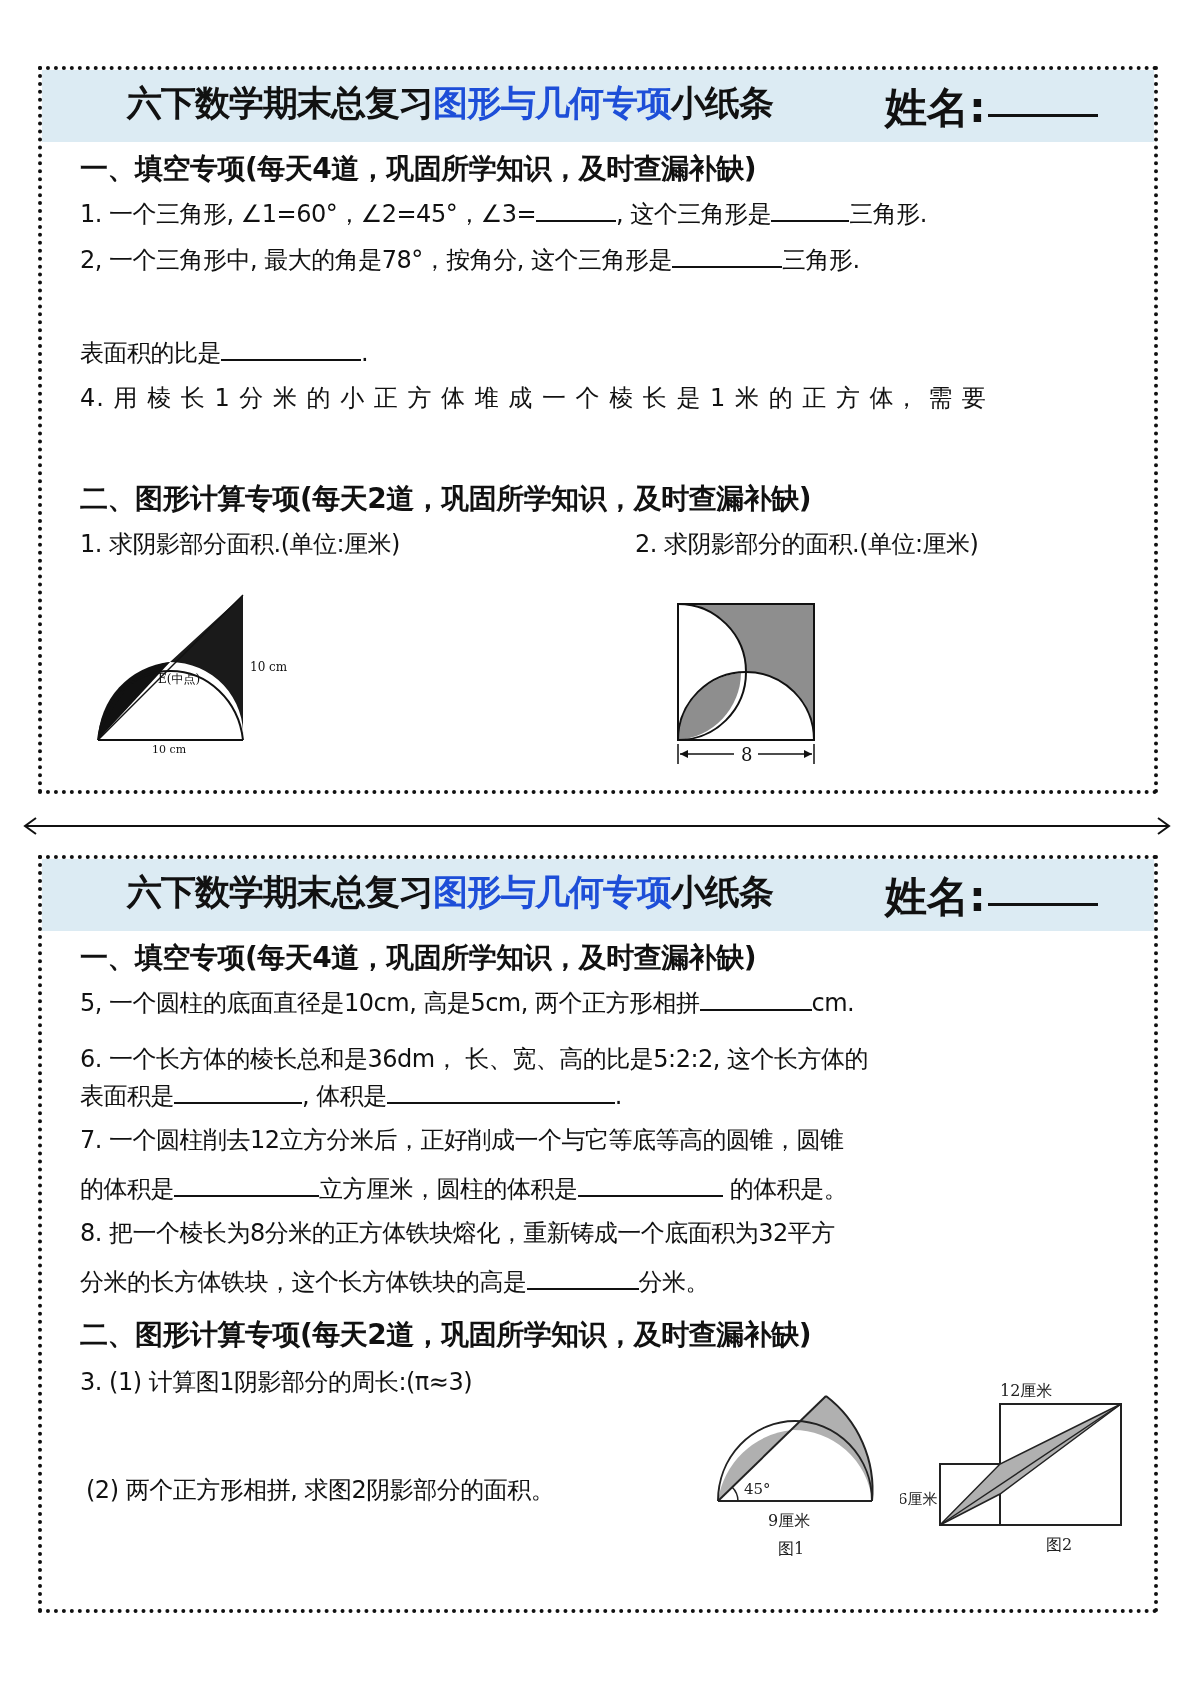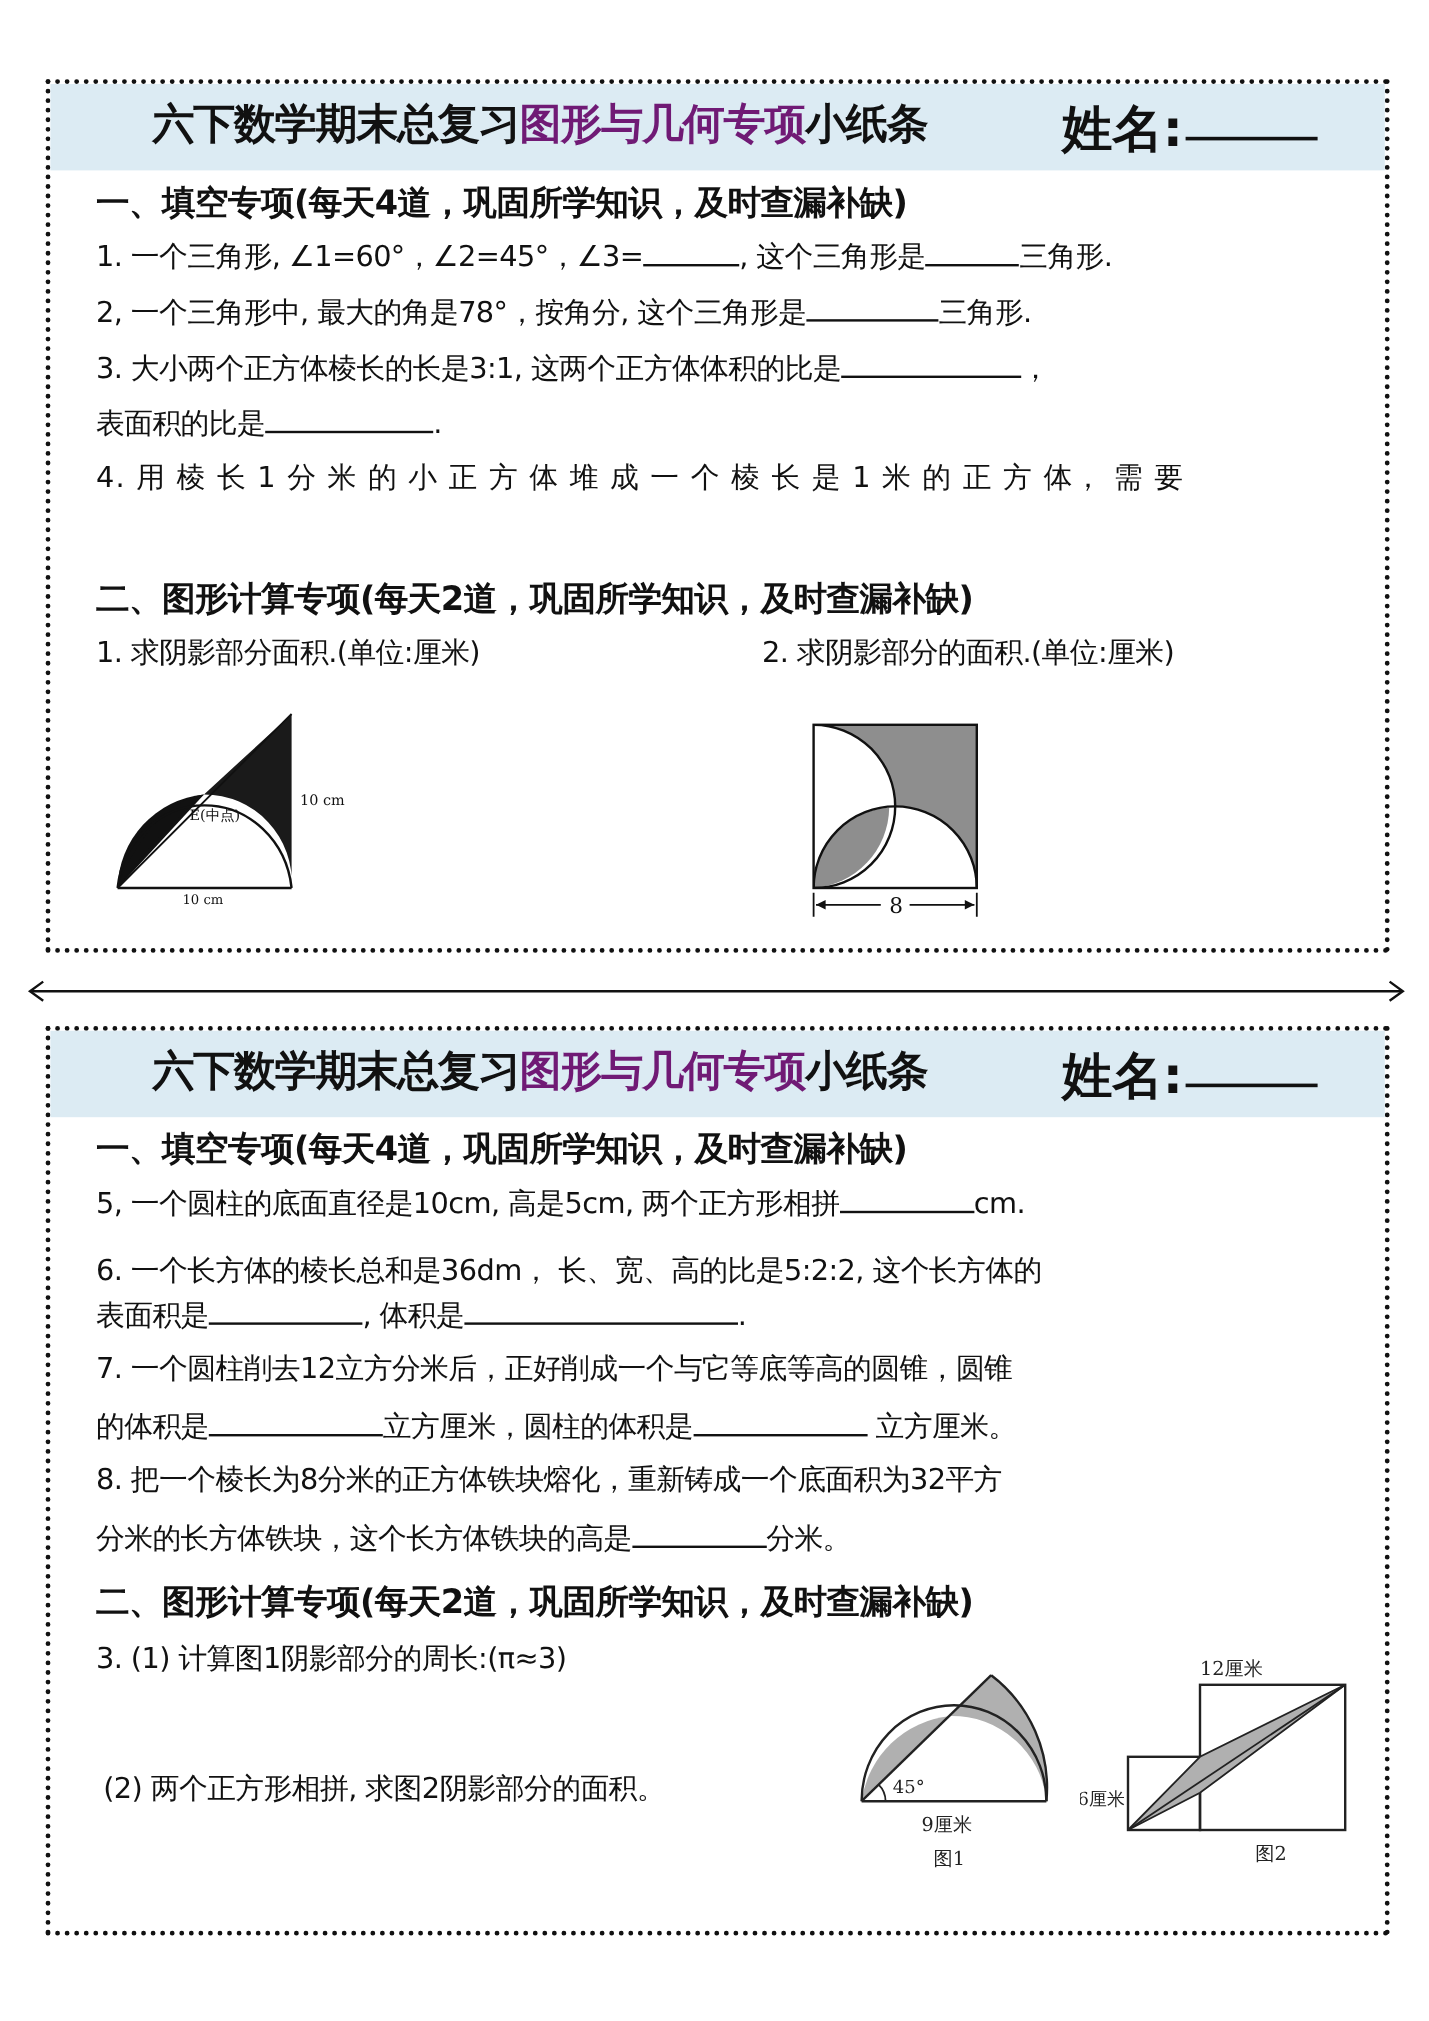--- a/index.html
+++ b/index.html
@@ -5,21 +5,21 @@
   html, body { margin:0; padding:0; background:#fff; }
   body { width:1191px; height:1684px; position:relative; overflow:hidden;
          font-family:"DejaVu Sans","Liberation Sans",sans-serif; color:#111; }
   .card { position:absolute; left:38px; width:1120px; box-sizing:border-box;
           border:4px dotted #111; }
   .card1 { top:66px; height:728px; }
   .card2 { top:855px; height:758px; }
   .hdr { background:#dcebf3; height:72px; position:relative; }
   .hdr .title { position:absolute; left:85px; top:10px; font-size:35px; font-weight:bold;
                 letter-spacing:-1px; white-space:nowrap; }
-  .hdr .blue { color:#701a75;margin-top:28px; }
+  .hdr .blue { color:#1d4ed8;margin-top:28px; }
   .hdr .name { position:absolute; left:843px; top:10px; font-size:42px; font-weight:bold; white-space:nowrap; }
   .hdr .name-line { display:inline-block; width:110px; border-bottom:3px solid #111; height:34px; vertical-align:top; margin-left:2px;}
   .line { position:absolute; left:38px; font-size:24px; white-space:nowrap; letter-spacing:-0.5px; }
   .sec { font-weight:bold; font-size:28px; }
   .blank { display:inline-block; border-bottom:2px solid #111; height:24px; vertical-align:baseline; }
   .fig { position:absolute; }
   .arrow { position:absolute; left:22px; top:815px; width:1150px; height:22px; }
   .lbl { font-family:"DejaVu Serif","Liberation Serif",serif; }
 </style>
 </head>
@@ -38,23 +38,20 @@
   <div class="line sec" style="top:80px">一、填空专项(每天4道，巩固所学知识，及时查漏补缺)</div>
 
   <div class="line" style="top:126px">
     <span>1. 一个三角形, ∠1=60°，∠2=45°，∠3=</span><span class="blank" style="width:80px"></span><span>, 这个三角形是</span><span class="blank" style="width:78px"></span><span>三角形.</span>
   </div>
 
   <div class="line" style="top:172px">
     <span>2, 一个三角形中, 最大的角是78°，按角分, 这个三角形是</span><span class="blank" style="width:110px"></span><span>三角形.</span>
   </div>
 
-  <div class="line" style="top:219px">
-    <span>3. 大小两个正方体棱长的长是3:1, 这两个正方体体积的比是</span><span class="blank" style="width:150px"></span><span>，</span>
-  </div>
   <div class="line" style="top:265px">
     <span>表面积的比是</span><span class="blank" style="width:140px"></span><span>.</span>
   </div>
 
   <div class="line" style="top:312px; letter-spacing:1px">4. 用 棱 长 1 分 米 的 小 正 方 体 堆 成 一 个 棱 长 是 1 米 的 正 方 体， 需 要</div>
 
   <div class="line sec" style="top:410px">二、图形计算专项(每天2道，巩固所学知识，及时查漏补缺)</div>
 
   <div class="line" style="top:458px">1. 求阴影部分面积.(单位:厘米)</div>
   <div class="line" style="top:458px; left:593px">2. 求阴影部分的面积.(单位:厘米)</div>
@@ -119,21 +116,21 @@
     <span>5, 一个圆柱的底面直径是10cm, 高是5cm, 两个正方形相拼</span><span class="blank" style="width:112px"></span><span>cm.</span>
   </div>
 
   <div class="line" style="top:184px">6. 一个长方体的棱长总和是36dm， 长、宽、高的比是5:2:2, 这个长方体的</div>
   <div class="line" style="top:219px">
     <span>表面积是</span><span class="blank" style="width:128px"></span><span>, 体积是</span><span class="blank" style="width:228px"></span><span>.</span>
   </div>
 
   <div class="line" style="top:265px">7. 一个圆柱削去12立方分米后，正好削成一个与它等底等高的圆锥，圆锥</div>
   <div class="line" style="top:312px">
-    <span>的体积是</span><span class="blank" style="width:145px"></span><span>立方厘米，圆柱的体积是</span><span class="blank" style="width:145px"></span><span> 立方厘米。</span>
+    <span>的体积是</span><span class="blank" style="width:145px"></span><span>立方厘米，圆柱的体积是</span><span class="blank" style="width:145px"></span><span> 的体积是。</span>
   </div>
 
   <div class="line" style="top:358px">8. 把一个棱长为8分米的正方体铁块熔化，重新铸成一个底面积为32平方</div>
   <div class="line" style="top:405px">
     <span>分米的长方体铁块，这个长方体铁块的高是</span><span class="blank" style="width:112px"></span><span>分米。</span>
   </div>
 
   <div class="line sec" style="top:457px">二、图形计算专项(每天2道，巩固所学知识，及时查漏补缺)</div>
 
   <div class="line" style="top:507px">3. (1) 计算图1阴影部分的周长:(π≈3)</div>

